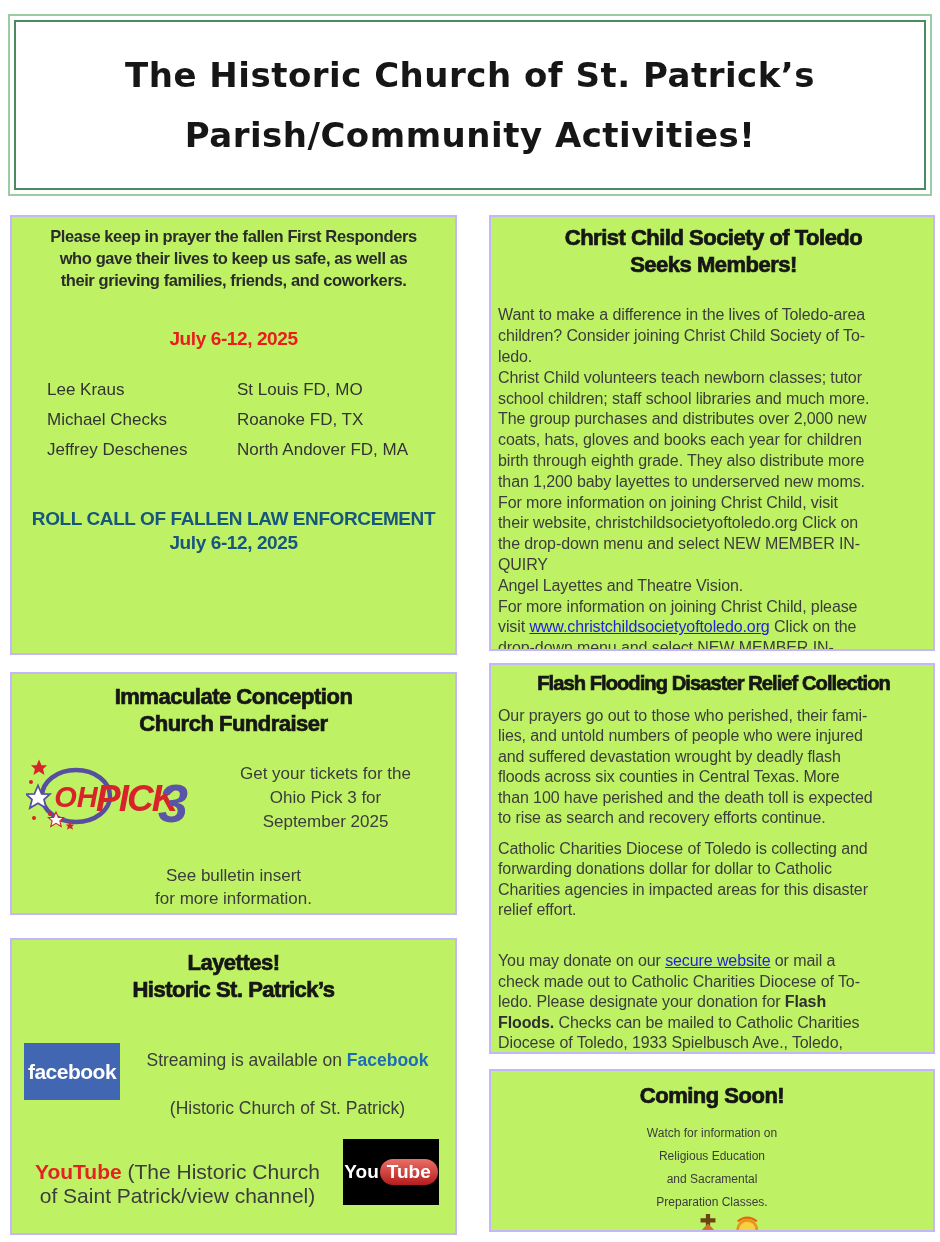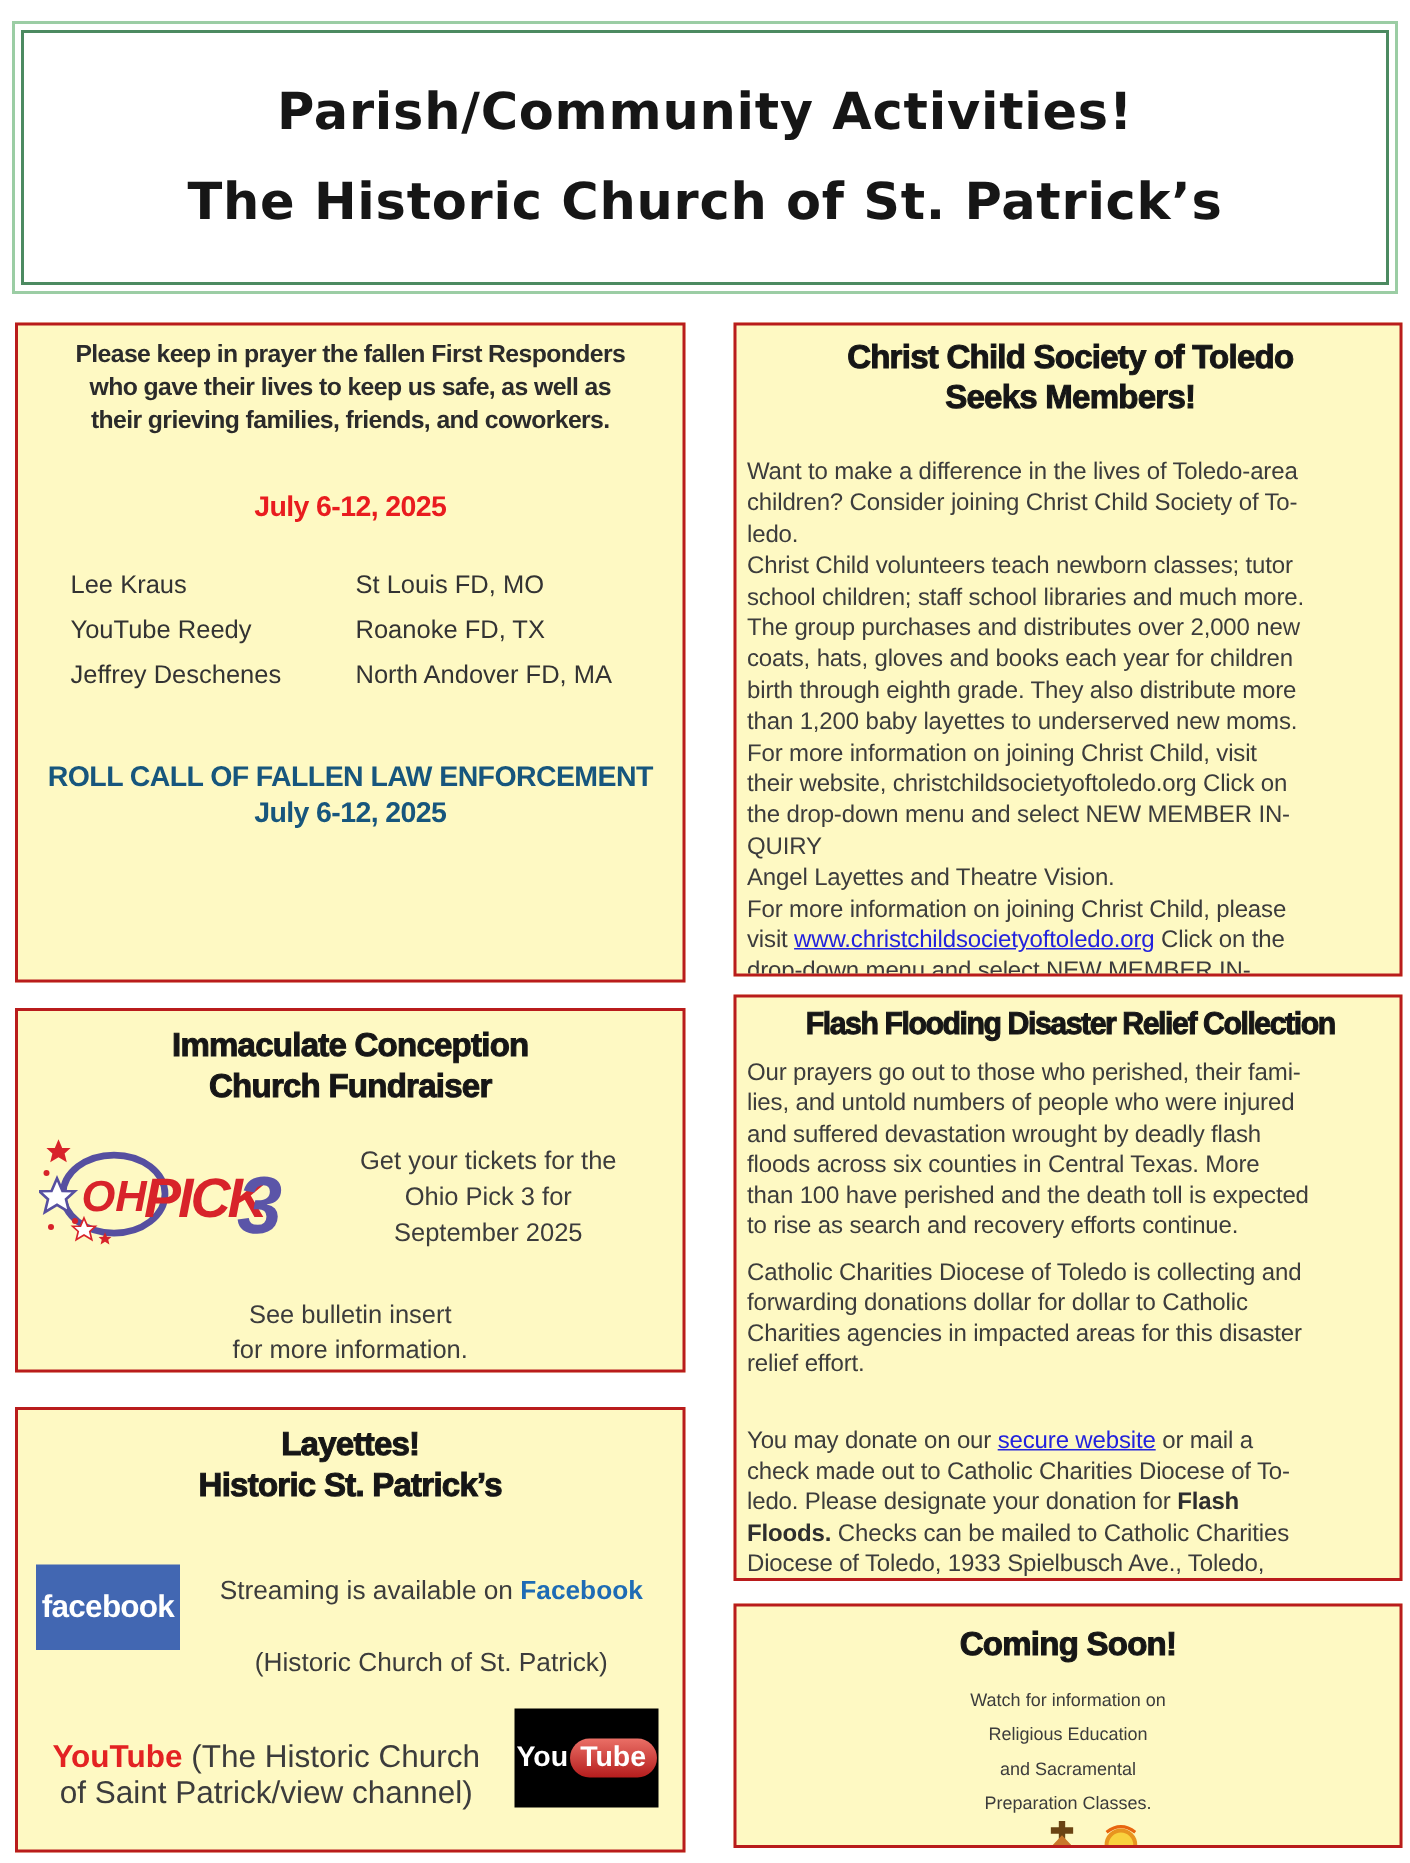--- a/index.html
+++ b/index.html
@@ -9,21 +9,21 @@
 
   
   .header-box { position:absolute; left:8px; top:14px; width:924px; height:182px;
     border:2px solid #9bcda4; padding:4px; background:#fff; }
   .header-inner { width:100%; height:100%; border:2px solid #4c8a61;
     display:flex; flex-direction:column; justify-content:center; align-items:center; gap:20px; }
   .page-title { font-family:"DejaVu Sans", sans-serif; font-weight:bold; font-size:34px;
     color:#161616; letter-spacing:0.5px; }
 
   
-  .box { position:absolute; background:#fef9c3; border:2px solid #b91c1c; overflow:hidden; }
+  .box { position:absolute; background:#bef264; border:2px solid #c4b5fd; overflow:hidden; }
   .sec-title { text-align:center; font-weight:bold; font-size:22px; color:#161616;
     -webkit-text-stroke:0.7px #161616; letter-spacing:-0.5px; line-height:1.22; }
   .tight { font-size:21px; letter-spacing:-1px; white-space:nowrap;
     transform:scaleX(0.96); transform-origin:center; }
 
   
   .prayer-box { left:10px; top:215px; width:447px; height:440px; padding:8px 5px 0 5px; }
   .prayer-intro { text-align:center; font-weight:bold; font-size:16.5px; letter-spacing:-0.4px;
     color:#2b2b2b; line-height:22px; }
   .roll-head { text-align:center; font-weight:bold; font-size:19px; letter-spacing:-0.4px; line-height:24px; }
@@ -76,39 +76,39 @@
   .coming-text { margin-top:12px; text-align:center; font-size:12px; color:#3c3c3c; line-height:23px; }
   .coming-art { flex:0 0 128px; display:flex; align-items:center; justify-content:center; padding-right:8px; }
 </style>
 </head>
 <body>
 
 <div class="page">
 
   <div class="header-box">
     <div class="header-inner">
+      <div class="page-title">The Historic Church of St. Patrick’s</div>
       <div class="page-title">Parish/Community Activities!</div>
-      <div class="page-title">The Historic Church of St. Patrick’s</div>
     </div>
   </div>
 
   <div class="box prayer-box">
     <div class="prayer-intro ml">Please keep in prayer the fallen First Responders
 who gave their lives to keep us safe, as well as
 their grieving families, friends, and coworkers.</div>
     <div class="roll-head roll-red">
       <div class="ml">July 6-12, 2025</div>
     </div>
     <div class="fallen-list">
       <div class="fallen-row">
         <span class="fallen-name">Lee Kraus</span>
         <span class="fallen-dept">St Louis FD, MO</span>
       </div>
       <div class="fallen-row">
-        <span class="fallen-name">YouTube Reedy</span>
+        <span class="fallen-name">Michael Checks</span>
         <span class="fallen-dept">Roanoke FD, TX</span>
       </div>
       <div class="fallen-row">
         <span class="fallen-name">Jeffrey Deschenes</span>
         <span class="fallen-dept">North Andover FD, MA</span>
       </div>
     </div>
     <div class="roll-head roll-blue">
       <div class="ml">ROLL CALL OF FALLEN LAW ENFORCEMENT</div>
       <div class="ml">July 6-12, 2025</div>

